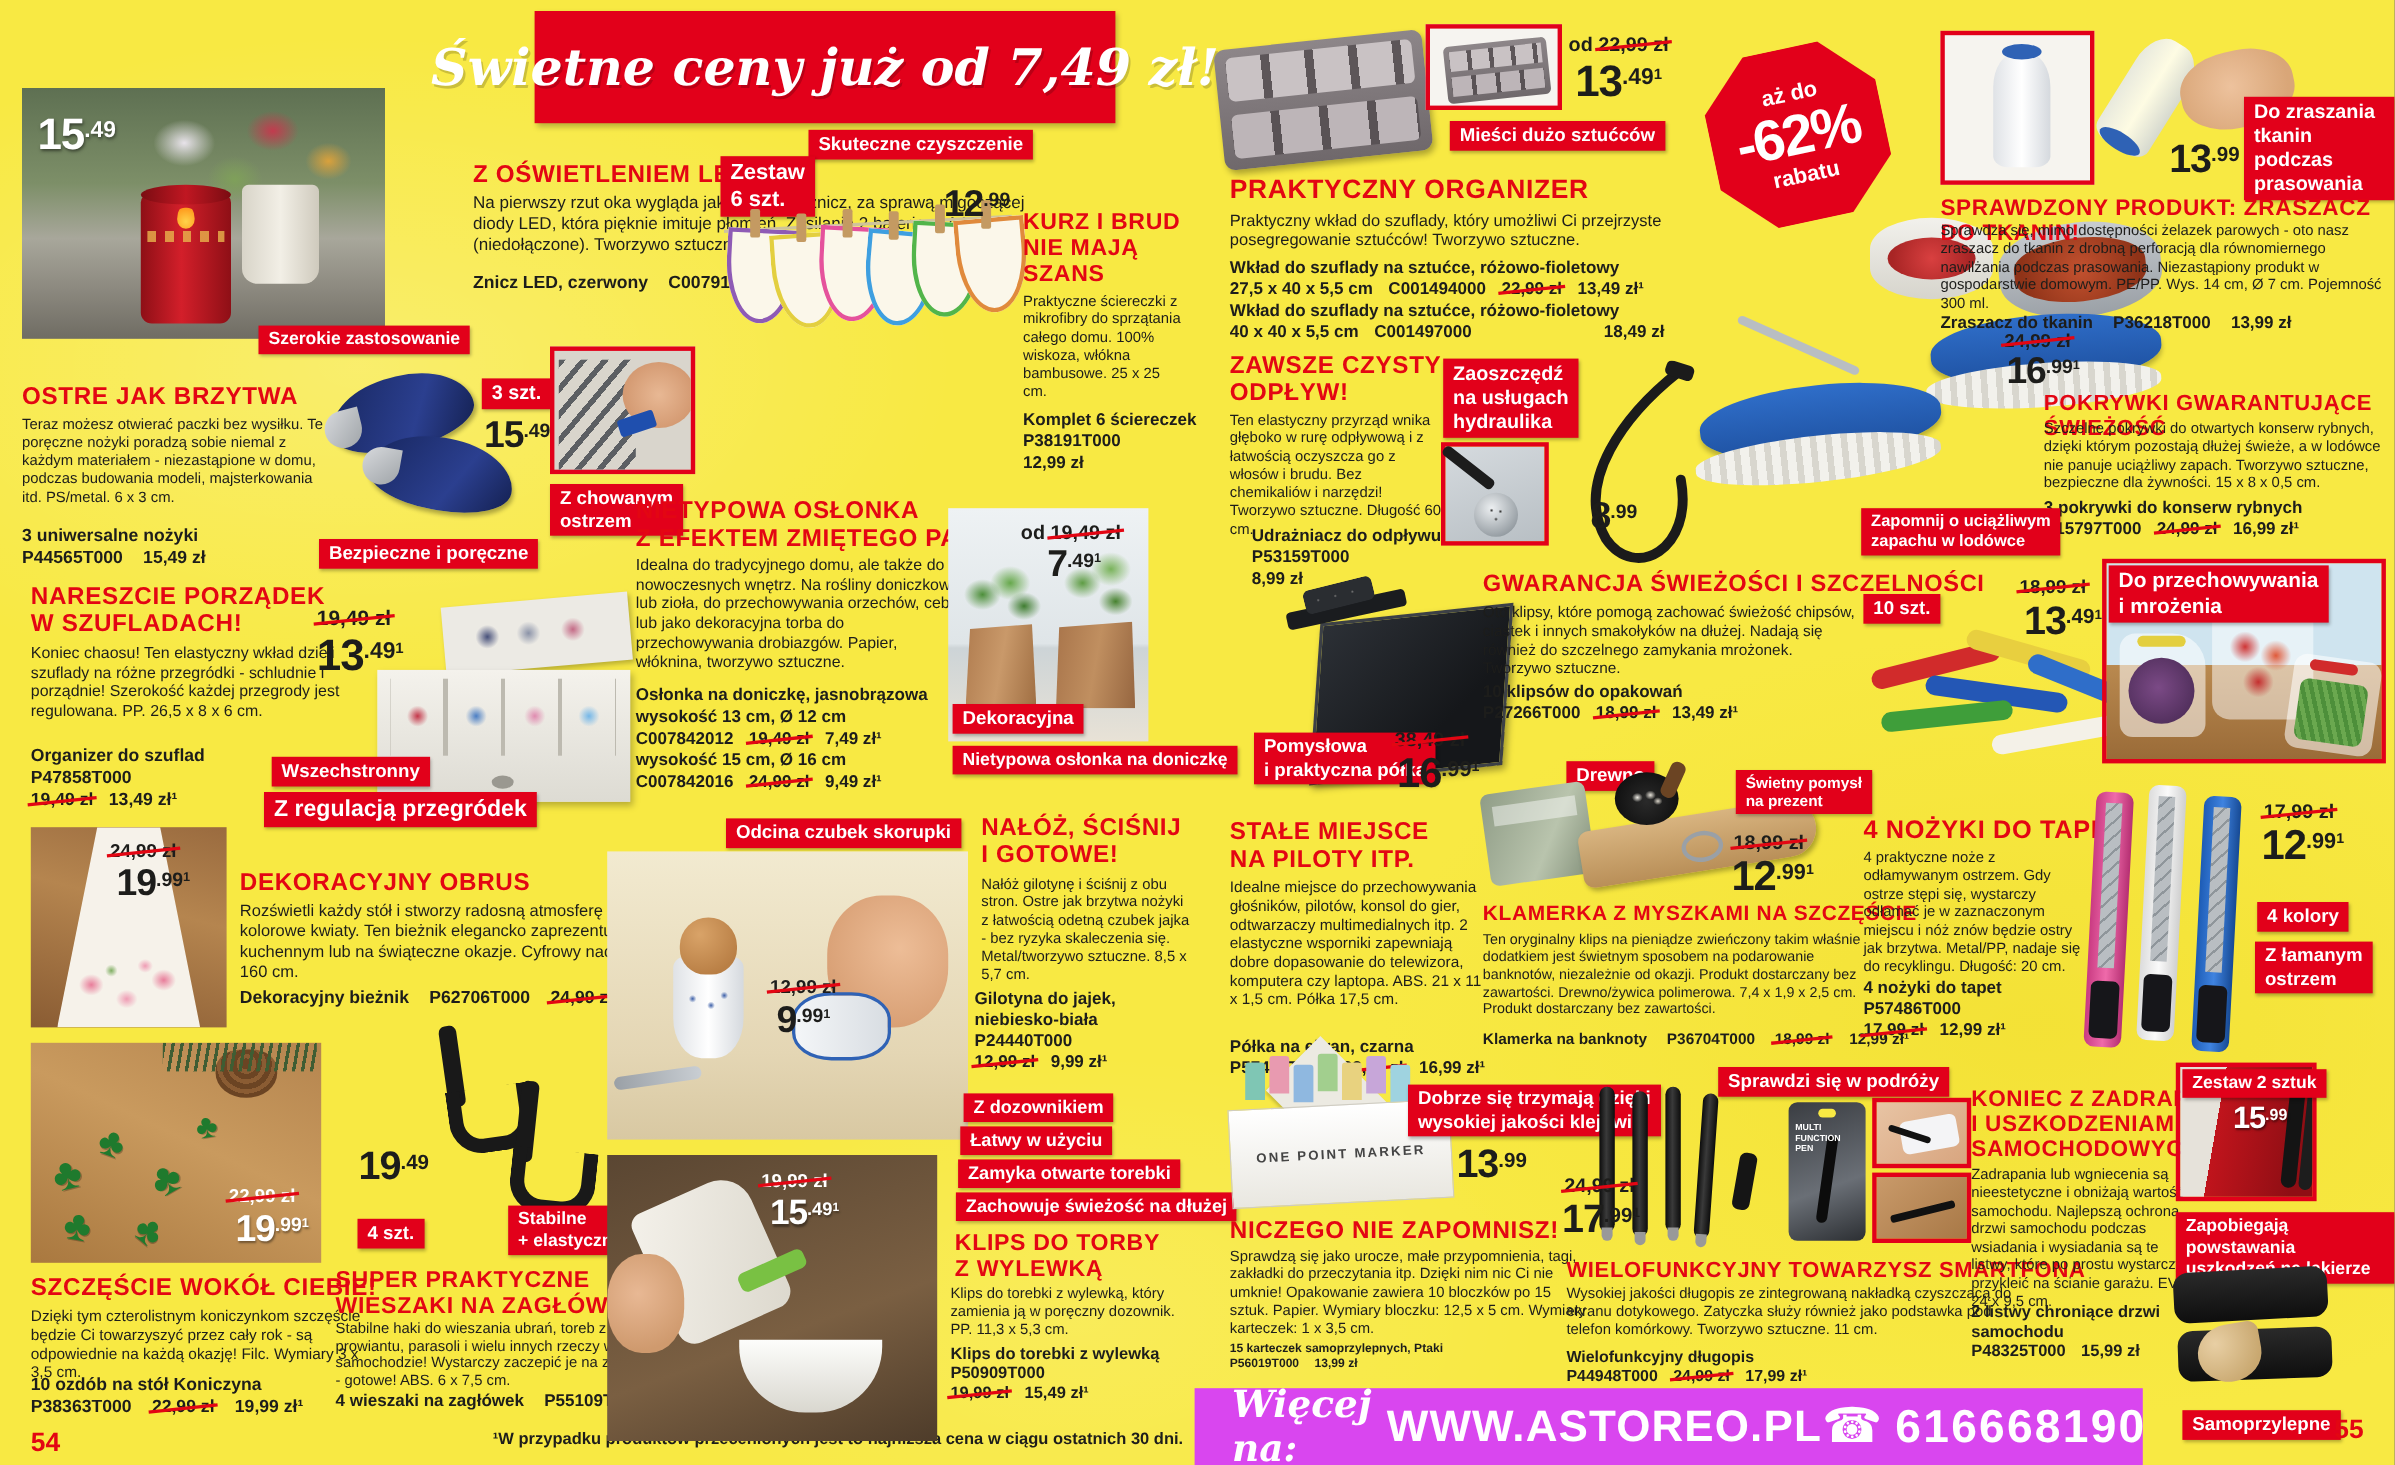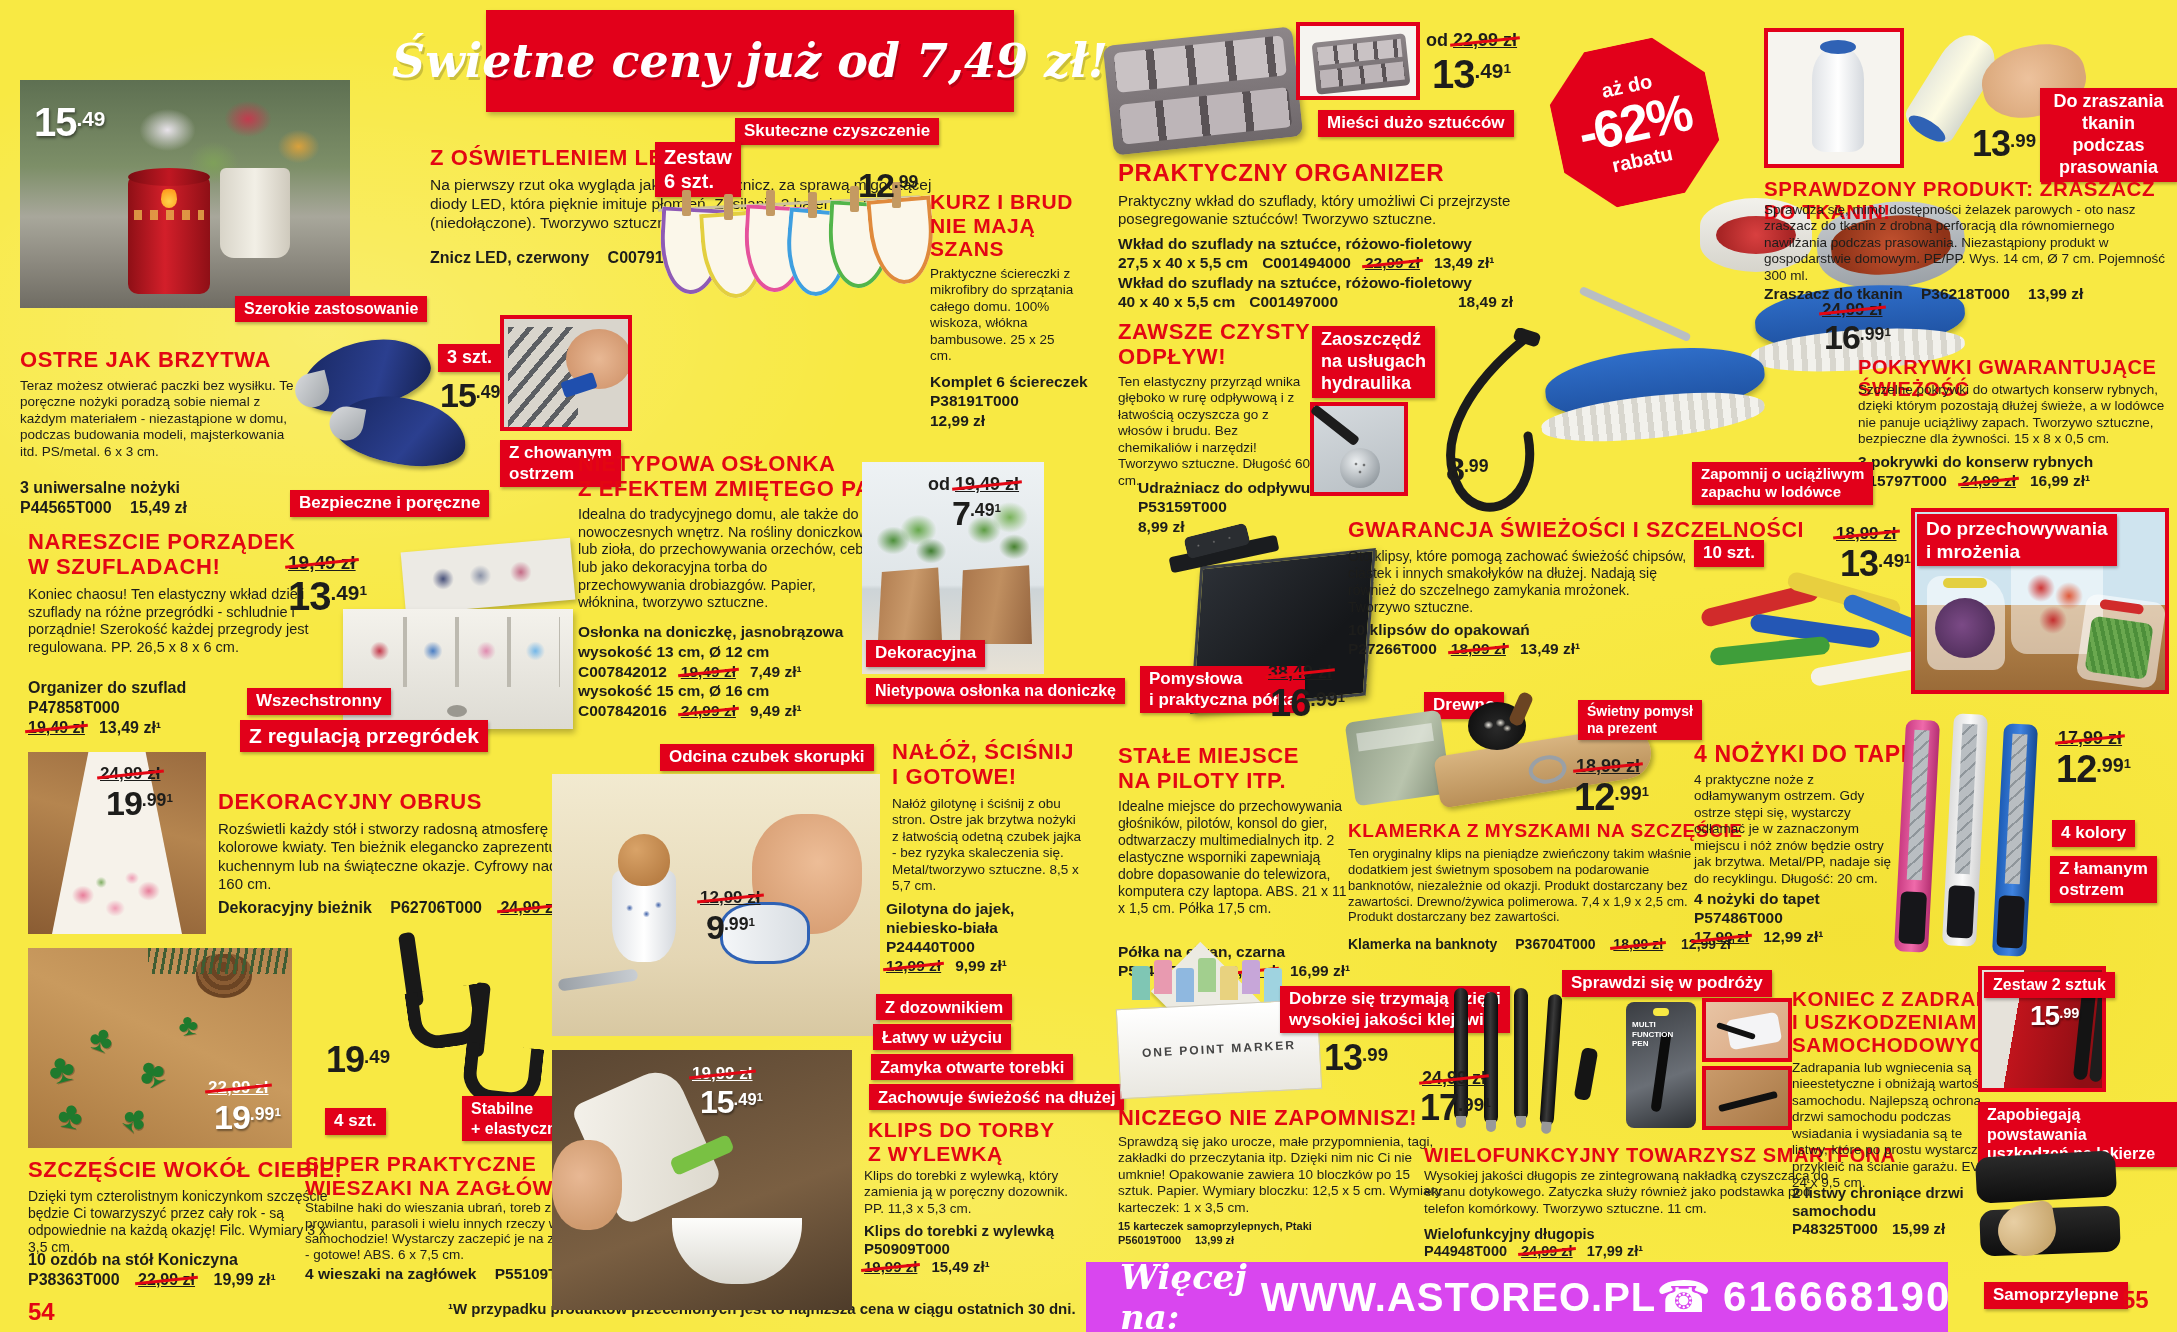--- a/index.html
+++ b/index.html
@@ -7,21 +7,21 @@
   #canvas::before{content:"";position:absolute;inset:0;pointer-events:none;
     background:radial-gradient(900px 500px at 15% 25%,rgba(255,255,255,.22),transparent 60%),
                radial-gradient(1000px 600px at 85% 70%,rgba(226,196,0,.20),transparent 60%),
                radial-gradient(700px 400px at 45% 90%,rgba(255,255,255,.12),transparent 60%);}
   .abs{position:absolute;}
   .t{position:absolute;color:#e30613;font-weight:bold;font-size:22px;line-height:1.12;letter-spacing:.6px;white-space:pre-line;}
   .d{position:absolute;font-size:14.5px;line-height:1.22;font-weight:500;}
   .it{position:absolute;font-weight:bold;font-size:16px;line-height:1.25;}
   .it .m{margin-right:14px;}
   .blk{display:block;}
-  .old{position:relative;display:inline-block;text-decoration:underline;}
+  .old{position:relative;display:inline-block;}
   .old::after{content:"";position:absolute;left:-3px;right:-3px;top:46%;height:3px;background:#e30613;transform:rotate(-6deg);}
   .b{position:absolute;background:#e2001a;color:#fff;font-weight:bold;font-size:17px;line-height:1.22;padding:3px 9px;white-space:pre-line;box-shadow:1px 2px 3px rgba(0,0,0,.28);}
   .bp{position:absolute;font-weight:800;line-height:1;letter-spacing:-1px;}
   .bp .bc{font-size:.52em;vertical-align:.5em;letter-spacing:0;}
   .bp .bs{font-size:.34em;vertical-align:1.1em;}
   .op{position:absolute;font-weight:bold;font-size:18px;}
   .wh{color:#fff;}
   .photo{position:absolute;}
   .rb{border:4px solid #e2001a;box-sizing:border-box;}
   .pg{position:absolute;color:#e30613;font-weight:800;font-size:24px;}
@@ -401,21 +401,21 @@
     <div class="abs" style="left:44px;top:16px;width:52px;height:104px;background:linear-gradient(90deg,#dfe2e6,#ffffff 50%,#d5d9de);border-radius:40% 40% 14px 14px/30% 30% 10px 10px;">
       <div class="abs" style="left:8px;top:-8px;width:36px;height:14px;background:#2f62b5;border-radius:50%;"></div>
       </div>
   </div>
   <div class="photo" style="left:1908px;top:26px;width:185px;height:150px;">
     <div class="abs" style="left:18px;top:6px;width:54px;height:110px;background:linear-gradient(90deg,rgba(230,233,238,.9),rgba(255,255,255,.85) 50%,rgba(210,215,222,.9));border-radius:40% 40% 16px 16px/30% 30% 12px 12px;transform:rotate(32deg);">
       <div class="abs" style="left:6px;top:96px;width:42px;height:16px;background:#2f62b5;border-radius:50%;"></div>
       </div>
     <div class="abs" style="left:74px;top:20px;width:104px;height:70px;background:radial-gradient(circle at 45% 45%,#edc29d,#d9a678 75%);border-radius:45%;transform:rotate(-12deg);"></div>
   </div>
-  <div class="b" style="left:2040px;top:88px;font-size:18px;text-align:center;">Do zraszania
+  <div class="b" style="left:2040px;top:88px;font-size:18px;">Do zraszania
 tkanin podczas
 prasowania</div>
   <div class="bp" style="left:1972px;top:126px;font-size:36px;"><span class="bi">13</span><span class="bc">.99</span><span class="bs"></span></div>
   <div class="t" style="left:1764px;top:178px;font-size:20.5px;">SPRAWDZONY PRODUKT: ZRASZACZ DO TKANIN!</div>
   <div class="d" style="left:1764px;top:202px;width:410px;font-size:13.5px;">Sprawdza się, mimo dostępności żelazek parowych - oto nasz zraszacz do tkanin z drobną perforacją dla równomiernego nawilżania podczas prasowania. Niezastąpiony produkt w gospodarstwie domowym. PE/PP. Wys. 14 cm, Ø 7 cm. Pojemność 300 ml.</div>
   <div class="it" style="left:1764px;top:284px;font-size:15.5px;">
     <span class="m">Zraszacz do tkanin</span>
     <span class="m">P36218T000</span>
     <span>13,99 zł</span>
   </div>

